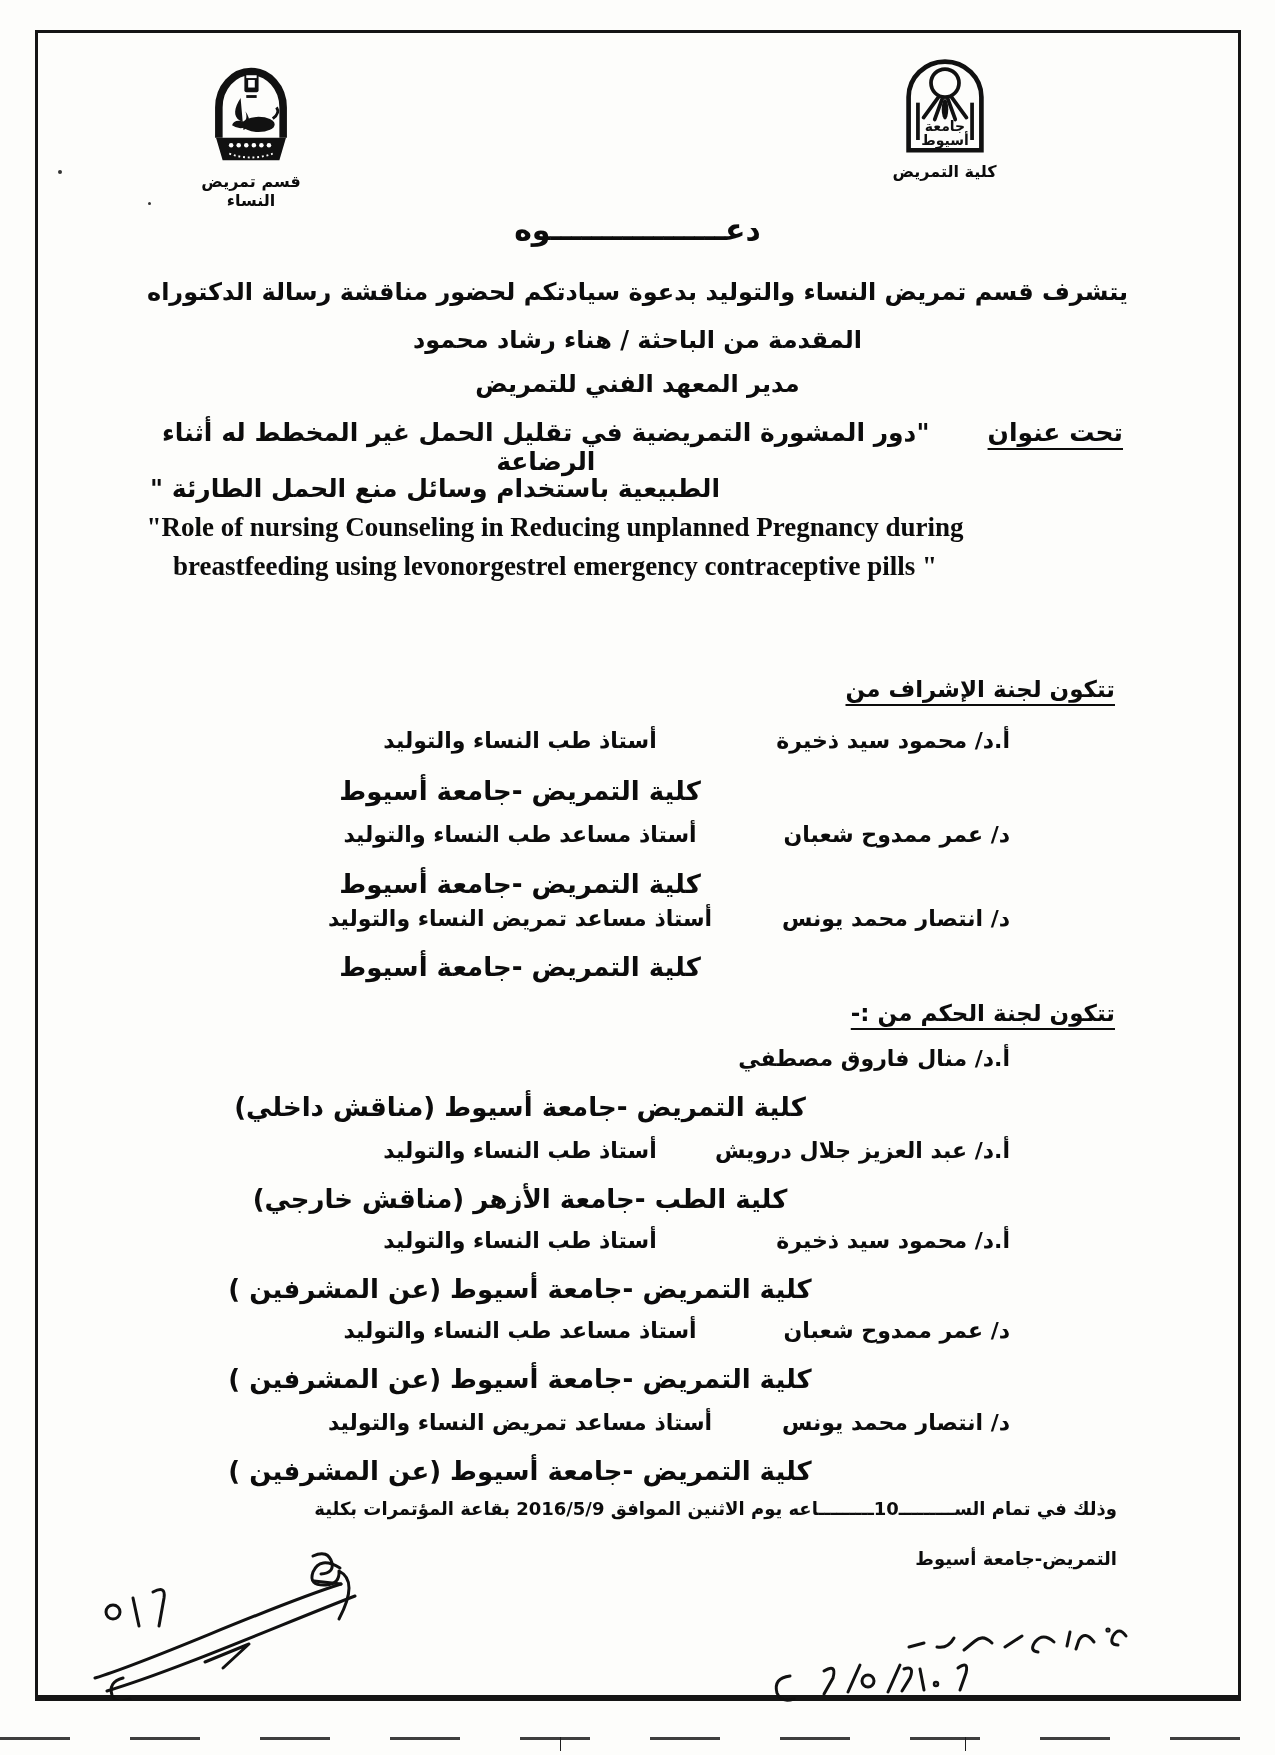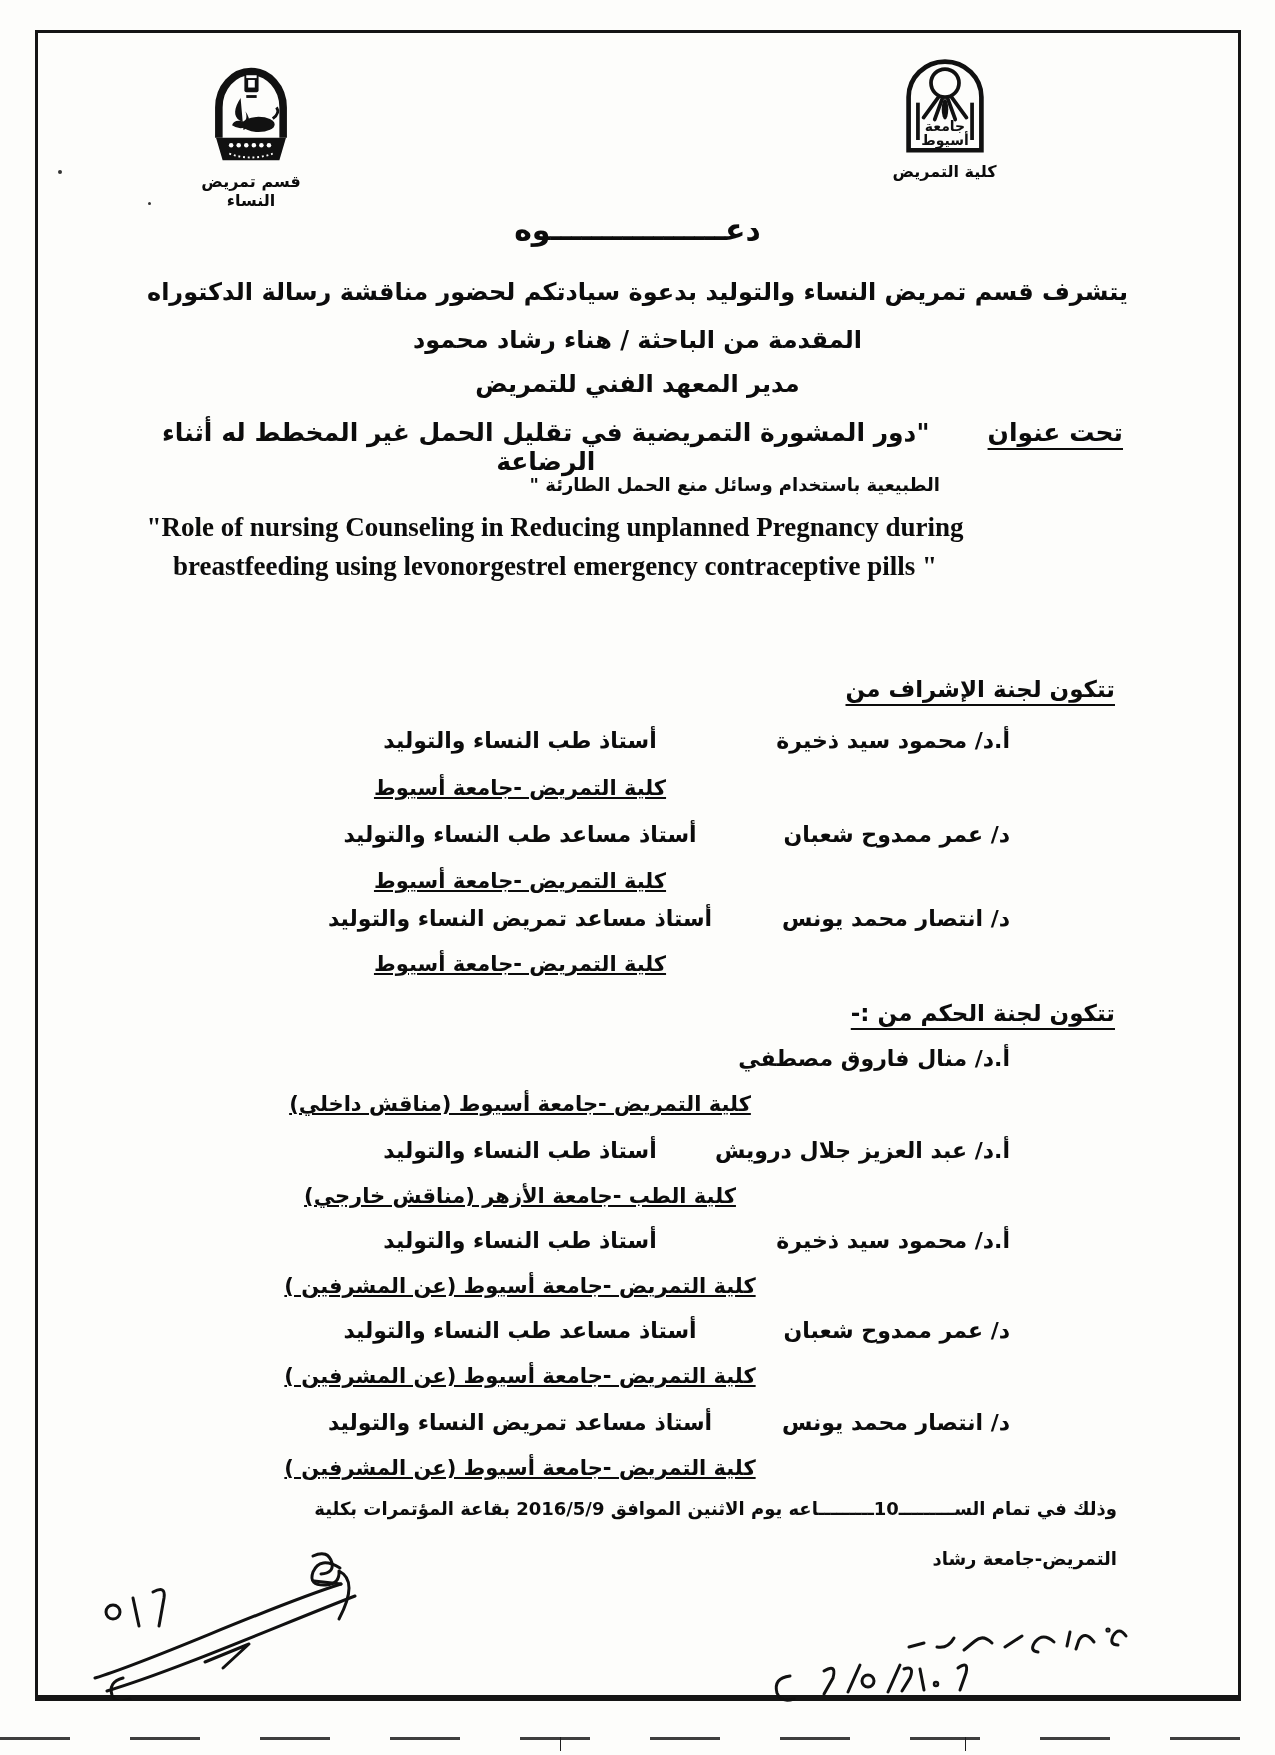--- a/index.html
+++ b/index.html
@@ -16,28 +16,28 @@
   .center{left:0;right:0;text-align:center;}
   .rtl{direction:rtl;}
   .ltr{direction:ltr;}
 
   .doc-title{top:212px;font-size:30px;letter-spacing:1px;}
   .intro{font-size:24px;}
   .underline{text-decoration:underline;text-underline-offset:7px;text-decoration-thickness:2px;}
 
   .thesis-row{top:418px;right:152px;left:138px;display:flex;gap:34px;align-items:baseline;font-size:25px;}
   .thesis-row .t-text{flex:1;text-align:center;}
-  .thesis-ar2{top:474px;left:150px;width:790px;text-align:right;font-size:18px;}
+  .thesis-ar2{top:474px;left:150px;width:790px;text-align:left;font-size:25px;}
   .en-title{left:95px;width:920px;text-align:center;font-size:27px;font-family:"Liberation Serif",serif;}
 
   .sec-heading{right:160px;font-size:23px;}
   .m-line{left:0;right:0;height:34px;font-size:22px;}
   .m-name{position:absolute;right:265px;white-space:nowrap;}
   .m-title{position:absolute;left:150px;width:740px;text-align:center;white-space:nowrap;}
-  .m-affil{left:150px;width:740px;text-align:center;font-size:21px;white-space:nowrap;text-decoration:underline;}
+  .m-affil{left:150px;width:740px;text-align:center;font-size:26px;white-space:nowrap;}
 
   .footer-line{right:158px;left:120px;text-align:right;font-size:18px;}
 
   .speck{position:absolute;background:#333;border-radius:50%;}
   .artifact{
     position:absolute;top:1737px;left:0;width:1275px;height:3px;
     background:repeating-linear-gradient(90deg,#1d1d1d 0 70px,transparent 70px 130px);
     opacity:.85;
   }
   .tick{position:absolute;width:1px;height:14px;background:#1d1d1d;top:1737px;}
@@ -152,21 +152,21 @@
   </div>
   <div class="abs b rtl m-affil" style="top:1364px;">كلية التمريض -جامعة أسيوط (عن المشرفين )</div>
 
   <div class="abs b rtl m-line" style="top:1410px;">
     <span class="m-name">د/ انتصار محمد يونس</span>
     <span class="m-title">أستاذ مساعد تمريض النساء والتوليد</span>
   </div>
   <div class="abs b rtl m-affil" style="top:1456px;">كلية التمريض -جامعة أسيوط (عن المشرفين )</div>
 
   <div class="abs b rtl footer-line" style="top:1498px;">وذلك في تمام الســـــــــ10ـــــــــاعه يوم الاثنين  الموافق 2016/5/9 بقاعة المؤتمرات بكلية</div>
-  <div class="abs b rtl footer-line" style="top:1548px;">التمريض-جامعة رشاد</div>
+  <div class="abs b rtl footer-line" style="top:1548px;">التمريض-جامعة أسيوط</div>
 
   <svg class="abs hw" style="left:85px;top:1550px;" width="320" height="150" viewBox="0 0 320 150" role="img" aria-label="بعلم">
     <path d="M255,18 q-20,-12 -27,4 q-5,14 13,13 q14,-1 13,-14 q20,10 0,48" stroke-width="3"></path>
     <path d="M10,128 C70,110 180,58 256,34" stroke-width="3"></path>
     <path d="M22,141 C92,120 202,72 270,46" stroke-width="3"></path>
     <path d="M256,34 l-27,-3" stroke-width="3"></path>
     <path d="M120,112 l44,-18 l-26,24" stroke-width="3"></path>
     <path d="M228,6 q15,-7 19,7 q2,10 -11,11" stroke-width="3"></path>
     <circle cx="28" cy="62" r="7" stroke-width="3"></circle>
     <path d="M48,48 l6,28" stroke-width="3"></path>

